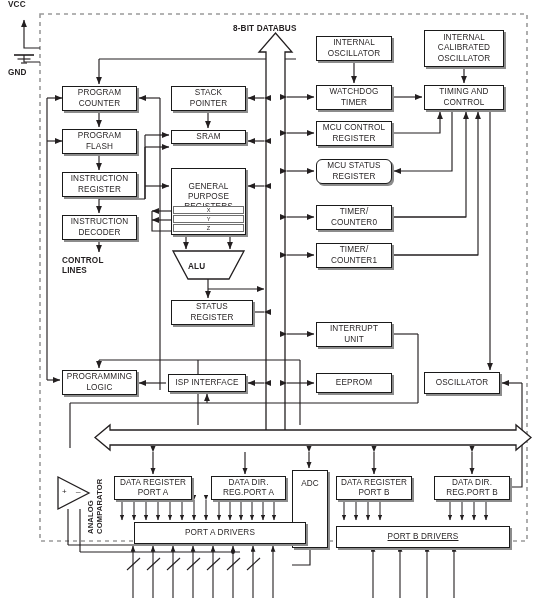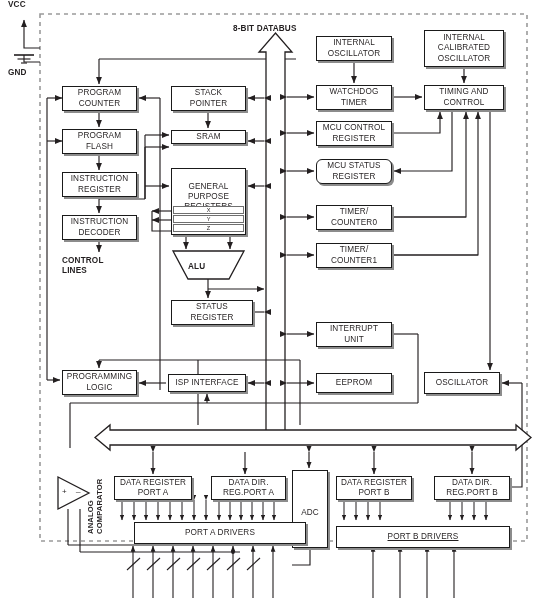--- a/index.html
+++ b/index.html
@@ -280,21 +280,21 @@
   <div class="blk" style="left:424px;top:372px;width:76px;height:22px;">
       <span>OSCILLATOR</span>
     </div>
 
   <div class="blk" style="left:114px;top:476px;width:78px;height:24px;">
       <span>DATA REGISTER<br>PORT A</span>
     </div>
   <div class="blk" style="left:211px;top:476px;width:75px;height:24px;">
       <span>DATA DIR.<br>REG.PORT A</span>
     </div>
-  <div class="blk" style="left:292px;top:470px;width:36px;height:78px;align-items:center;padding-top:8px;">
+  <div class="blk" style="left:292px;top:470px;width:36px;height:78px;align-items:flex-start;padding-top:8px;">
       <span>ADC</span>
     </div>
   <div class="blk" style="left:336px;top:476px;width:76px;height:24px;">
       <span>DATA REGISTER<br>PORT B</span>
     </div>
   <div class="blk" style="left:434px;top:476px;width:76px;height:24px;">
       <span>DATA DIR.<br>REG.PORT B</span>
     </div>
   <div class="blk" style="left:114px;top:522px;width:172px;height:22px;margin-left:20px;">
       <span>PORT A DRIVERS</span>

